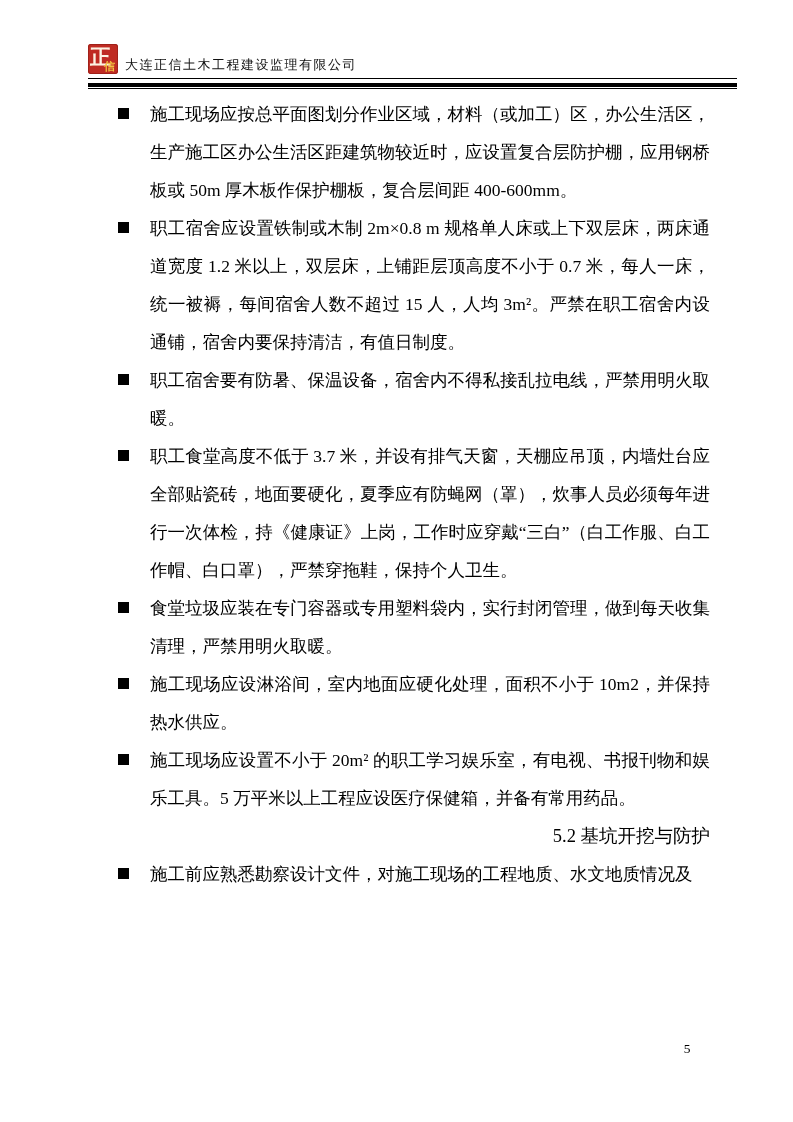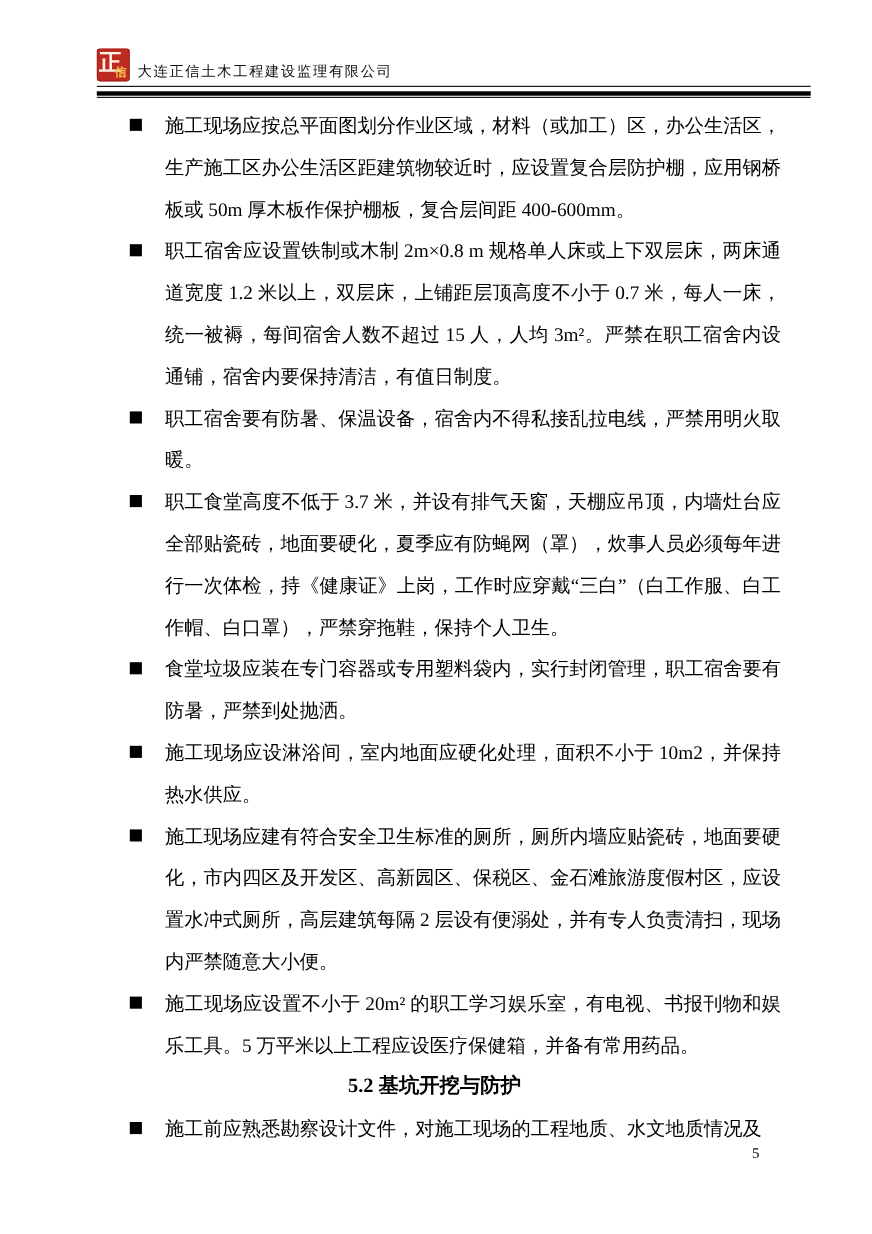--- a/index.html
+++ b/index.html
@@ -82,24 +82,24 @@
   }
   .bullet-marker {
     position: absolute;
     left: 38px;
     top: 13px;
     width: 11px;
     height: 11px;
     background: #000000;
   }
   .section-heading {
-    font-weight: bold;
+    font-weight: normal;
     font-size: 18.5px;
     line-height: 38px;
-    text-align: center;
+    text-align: right;
   }
 
   
   .page-number {
     position: absolute;
     left: 678px;
     top: 1040px;
     width: 18px;
     text-align: center;
     font-size: 13.5px;
@@ -141,31 +141,30 @@
       <span>职工宿舍要有防暑、保温设备，宿舍内不得私接乱拉电线，严禁用明火取暖。</span>
     </div>
 
     <div class="bullet">
       <span class="bullet-marker"></span>
       <span>职工食堂高度不低于 3.7 米，并设有排气天窗，天棚应吊顶，内墙灶台应全部贴瓷砖，地面要硬化，夏季应有防蝇网（罩），炊事人员必须每年进行一次体检，持《健康证》上岗，工作时应穿戴“三白”（白工作服、白工作帽、白口罩），严禁穿拖鞋，保持个人卫生。</span>
     </div>
 
     <div class="bullet">
       <span class="bullet-marker"></span>
-      <span>食堂垃圾应装在专门容器或专用塑料袋内，实行封闭管理，职工宿舍要有防暑，严禁到处抛洒。</span>
+      <span>食堂垃圾应装在专门容器或专用塑料袋内，实行封闭管理，做到每天收集清理，严禁用明火取暖。</span>
     </div>
 
     <div class="bullet">
       <span class="bullet-marker"></span>
       <span>施工现场应设淋浴间，室内地面应硬化处理，面积不小于 10m2，并保持热水供应。</span>
     </div>
 
     <div class="bullet">
       <span class="bullet-marker"></span>
-      <span>施工现场应建有符合安全卫生标准的厕所，厕所内墙应贴瓷砖，地面要硬化，市内四区及开发区、高新园区、保税区、金石滩旅游度假村区，应设置水冲式厕所，高层建筑每隔 2 层设有便溺处，并有专人负责清扫，现场内严禁随意大小便。</span>
     </div>
 
     <div class="bullet">
       <span class="bullet-marker"></span>
       <span>施工现场应设置不小于 20m² 的职工学习娱乐室，有电视、书报刊物和娱乐工具。5 万平米以上工程应设医疗保健箱，并备有常用药品。</span>
     </div>
 
     <div class="section-heading">5.2 基坑开挖与防护</div>
 
     <div class="bullet">

